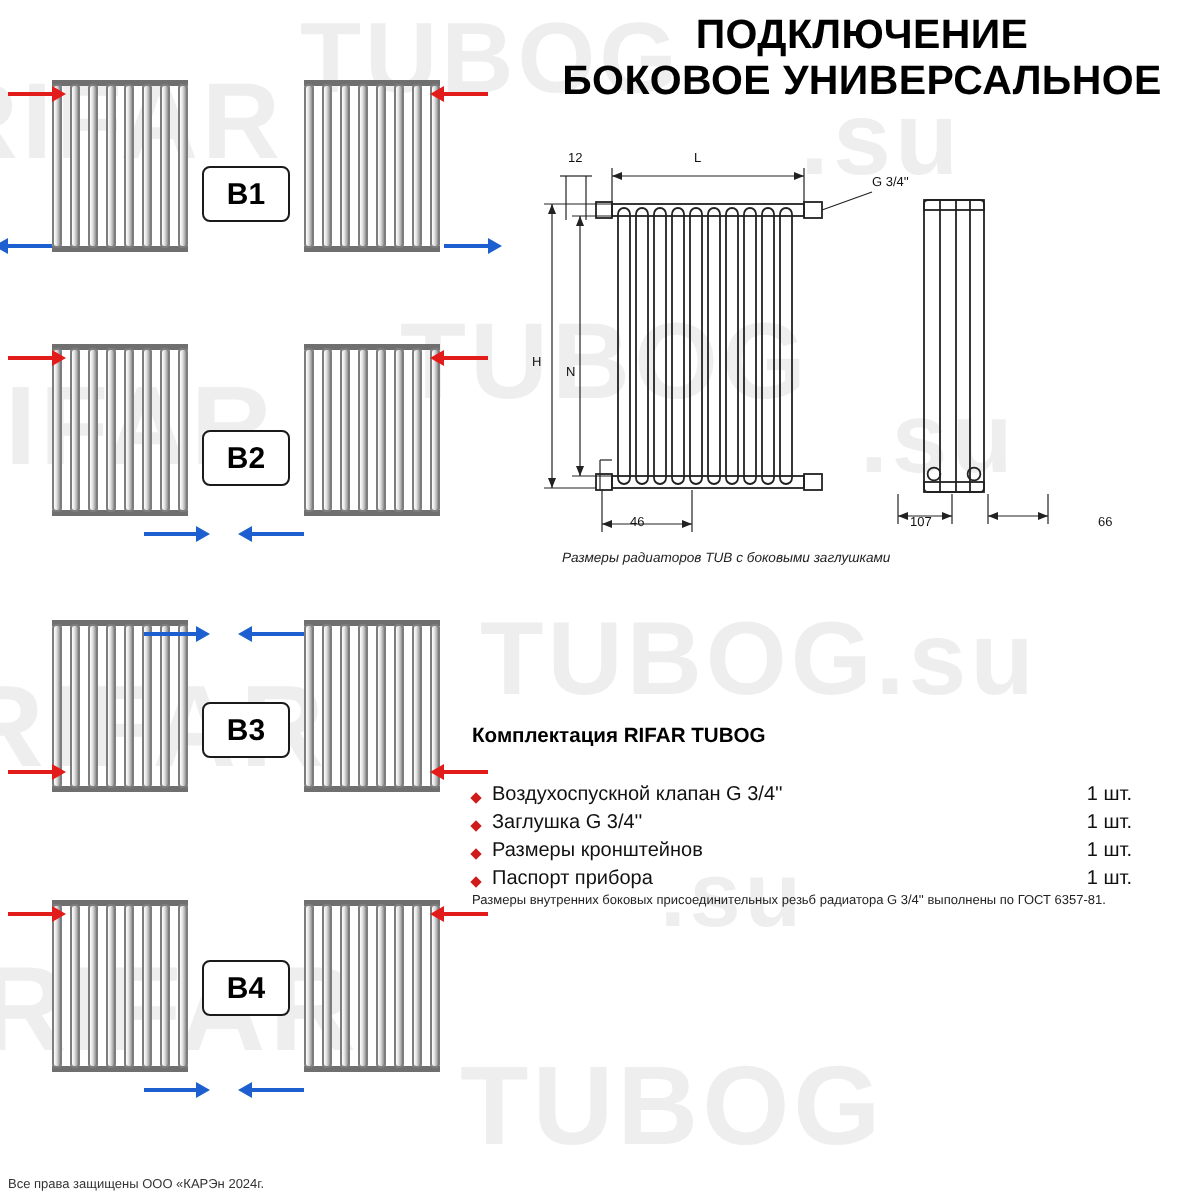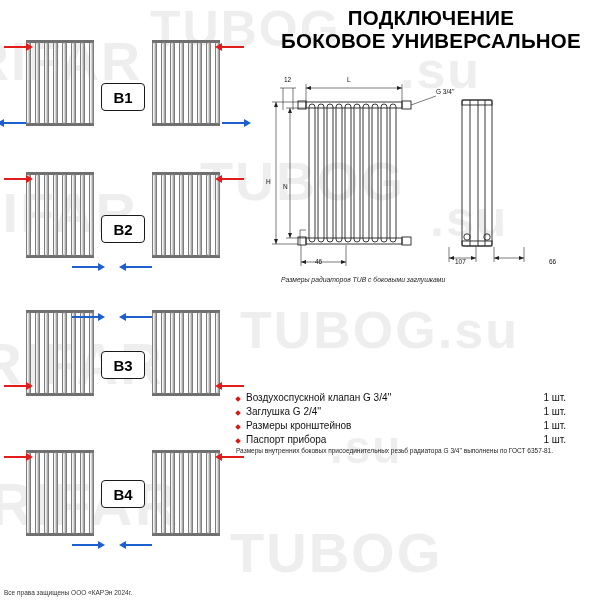--- a/index.html
+++ b/index.html
@@ -462,30 +462,31 @@
   <div class="dim-label" style="left:347px;top:76px;">L</div>
   <div class="dim-label" style="left:436px;top:88px;">G 3/4''</div>
   <div class="dim-label" style="left:266px;top:178px;">H</div>
   <div class="dim-label" style="left:283px;top:183px;">N</div>
   <div class="dim-label" style="left:315px;top:258px;">46</div>
   <div class="dim-label" style="left:455px;top:258px;">107</div>
   <div class="dim-label" style="left:549px;top:258px;">66</div>
 
   <div class="drawing-caption" style="left:281px;top:276px;">Размеры радиаторов TUB с боковыми заглушками</div>
 
+  <div class="kit-title">Комплектация RIFAR TUBOG</div>
 
   <div class="kit-list">
     <div class="kit-row">
       <span class="bullet"></span>
       <span class="name">Воздухоспускной клапан G 3/4''</span>
       <span class="qty">1 шт.</span>
     </div>
     <div class="kit-row">
       <span class="bullet"></span>
-      <span class="name">Заглушка G 2/4''</span>
+      <span class="name">Заглушка G 3/4''</span>
       <span class="qty">1 шт.</span>
     </div>
     <div class="kit-row">
       <span class="bullet"></span>
       <span class="name">Размеры кронштейнов</span>
       <span class="qty">1 шт.</span>
     </div>
     <div class="kit-row">
       <span class="bullet"></span>
       <span class="name">Паспорт прибора</span>

